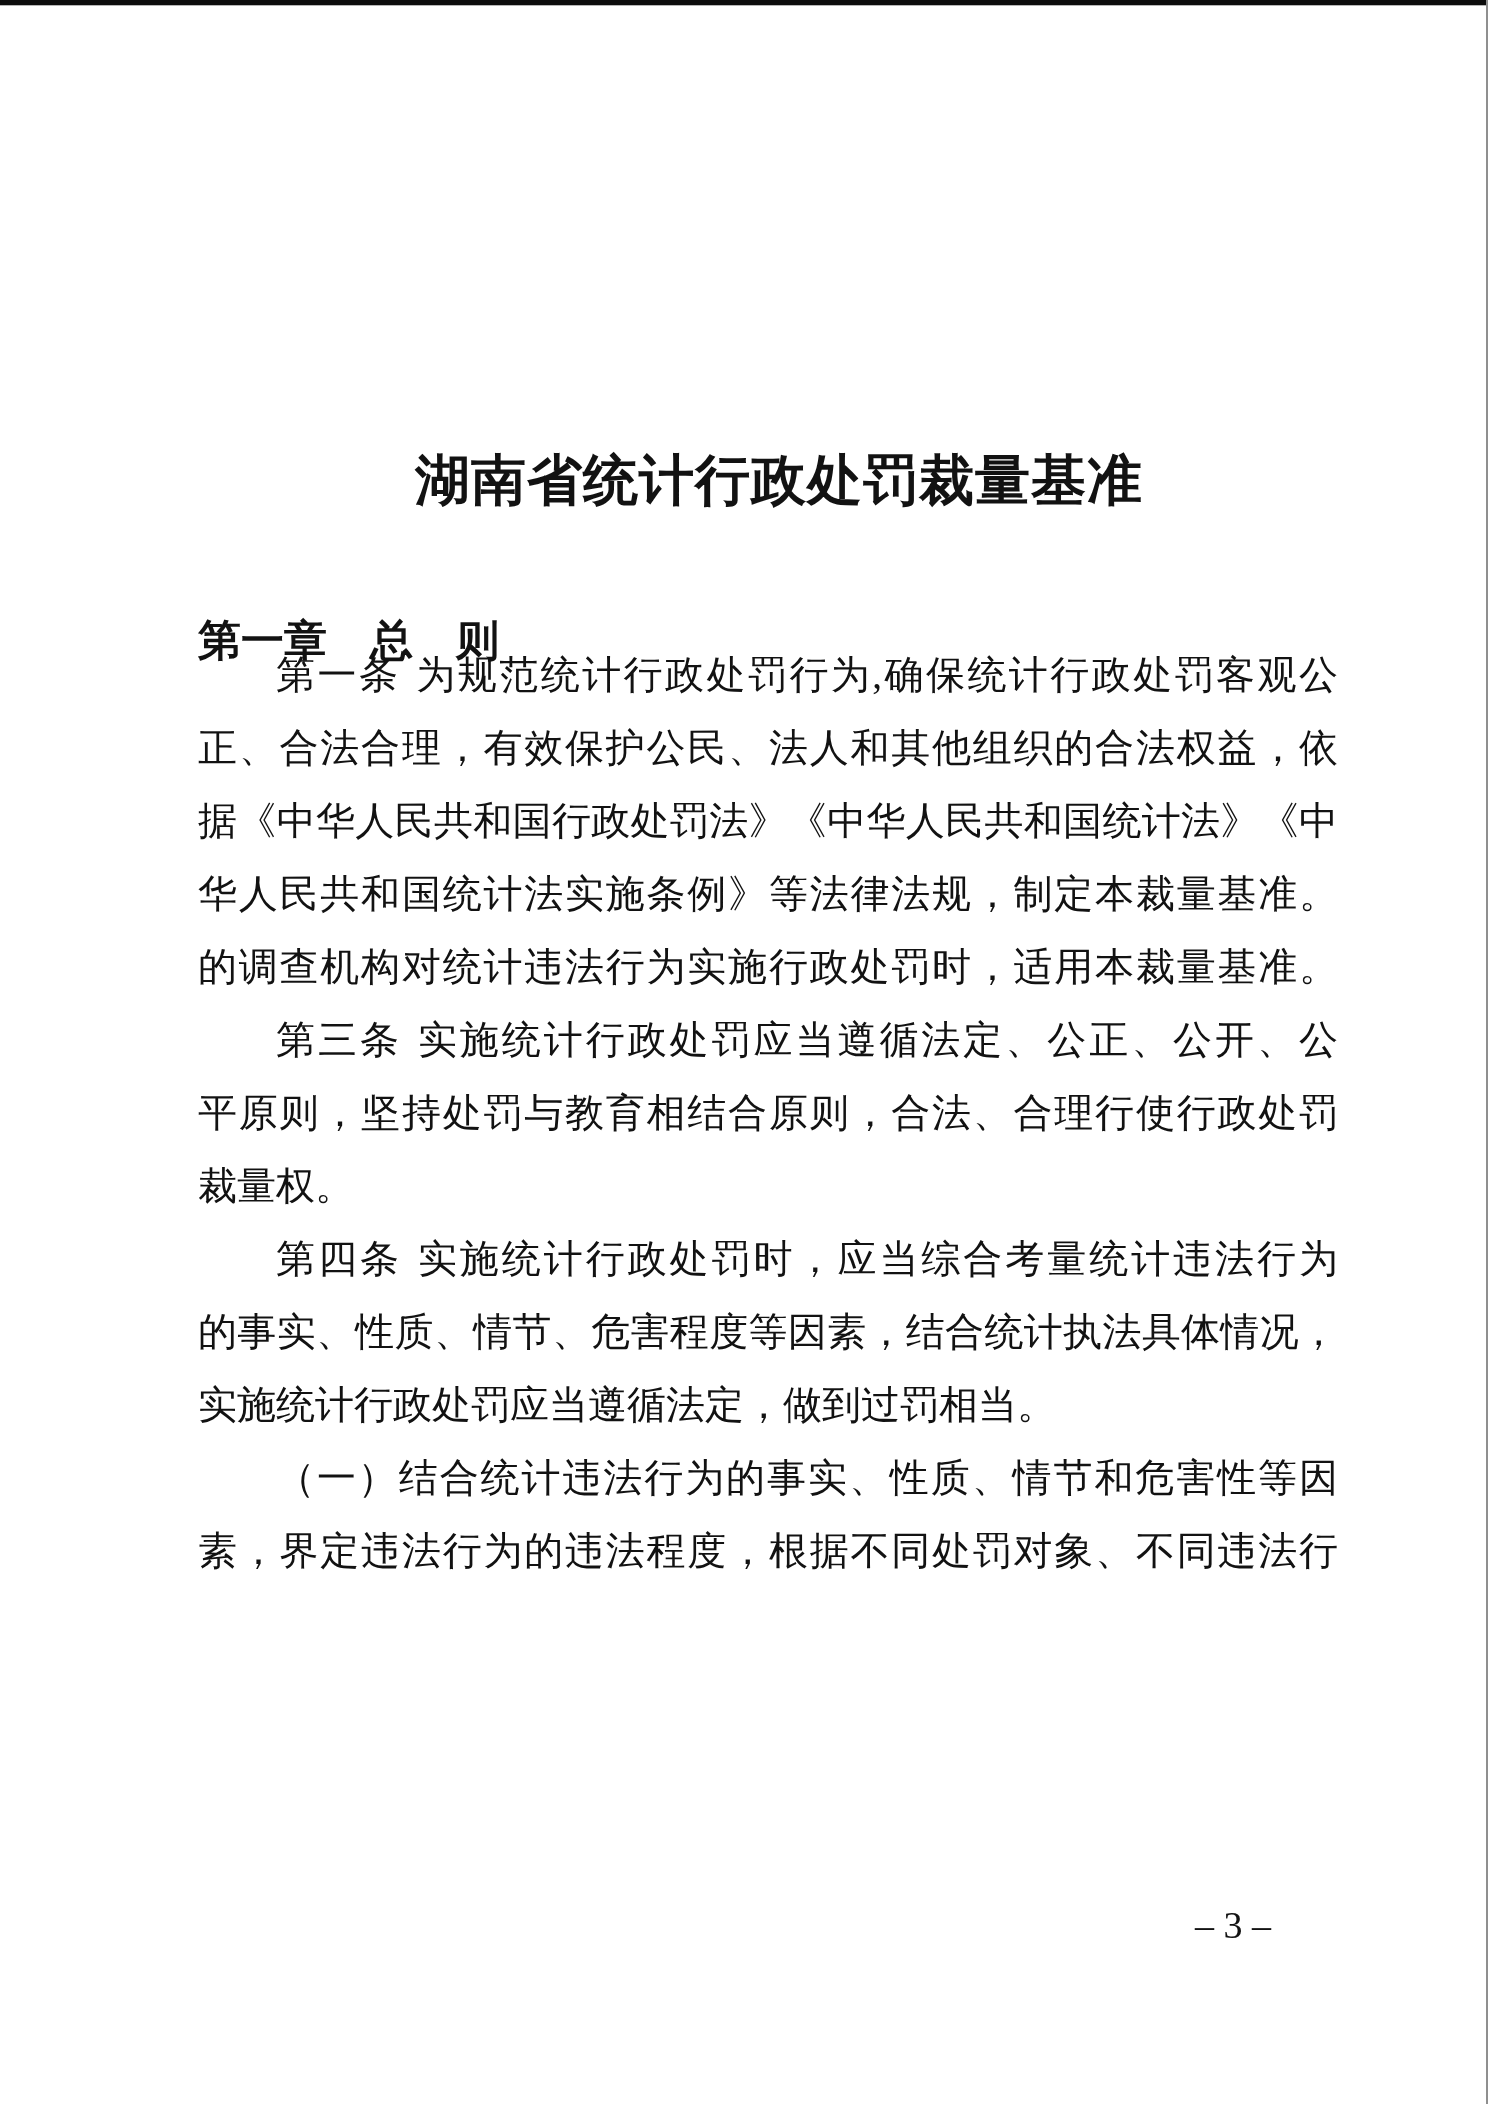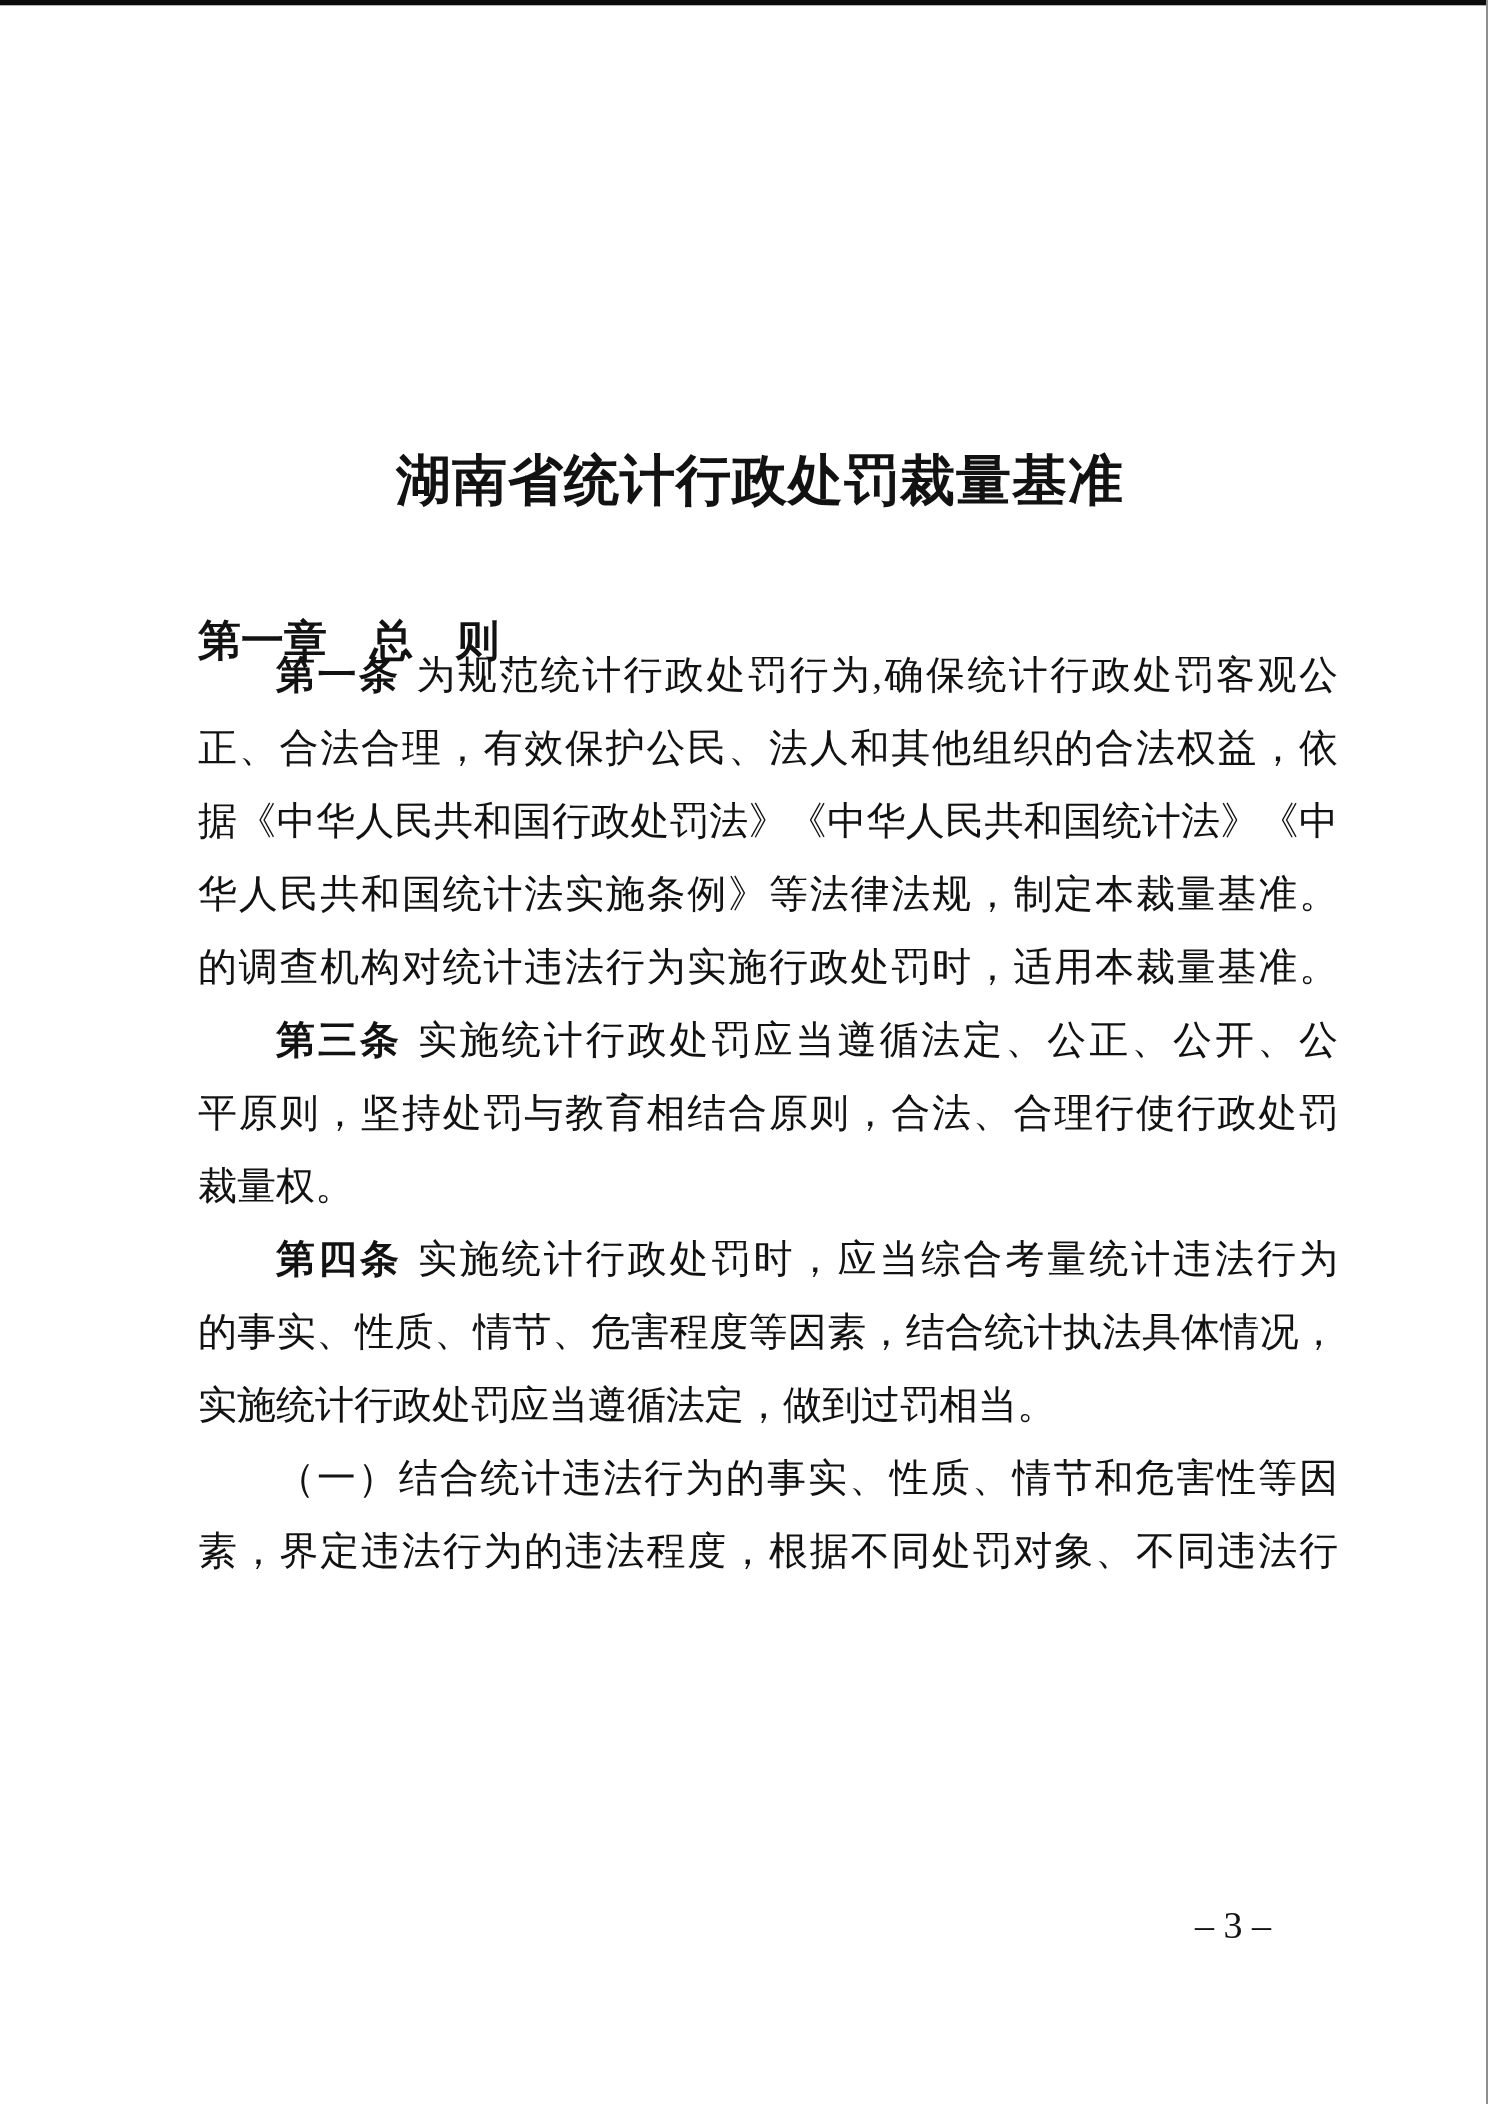--- a/index.html
+++ b/index.html
@@ -13,21 +13,21 @@
   }
   .scan-edge-top{
     position:absolute;top:0;left:0;width:100%;height:5px;
     background:#0c0c0c;border-bottom:1px solid #b5b5b5;
   }
   .scan-edge-right{
     position:absolute;top:0;right:0;width:2px;height:100%;
     background:#8f8f8f;
   }
   .doc-title{
-    position:absolute;top:412px;left:190px;width:1140px;
+    position:absolute;top:412px;left:209px;width:1140px;
     font-size:55px;line-height:64px;font-weight:700;
     text-align:center;letter-spacing:1px;
     font-family:"Liberation Serif","DejaVu Serif",serif;
   }
   .chapter-heading{
     position:absolute;top:576px;left:198px;width:1140px;
     font-size:43px;line-height:56px;font-weight:700;
     text-align:left;
     font-family:"Liberation Sans","DejaVu Sans",sans-serif;
   }
@@ -35,21 +35,21 @@
     position:absolute;top:638px;left:198px;width:1140px;
   }
   .line{
     font-size:39px;line-height:73px;
     text-align:justify;text-align-last:left;
     white-space:normal;
   }
   .line.fill{ text-align-last:justify; }
   .line.indent{ text-indent:78px; }
   .label{
-    font-weight:700;
+    font-weight:400;
     font-family:"Liberation Sans","DejaVu Sans",sans-serif;
     margin-right:16px;
   }
   .page-footer{
     position:absolute;top:1901px;left:1133px;width:200px;
     font-size:38px;line-height:48px;text-align:center;
     font-family:"Liberation Serif","DejaVu Serif",serif;
   }
 </style>
 </head>

